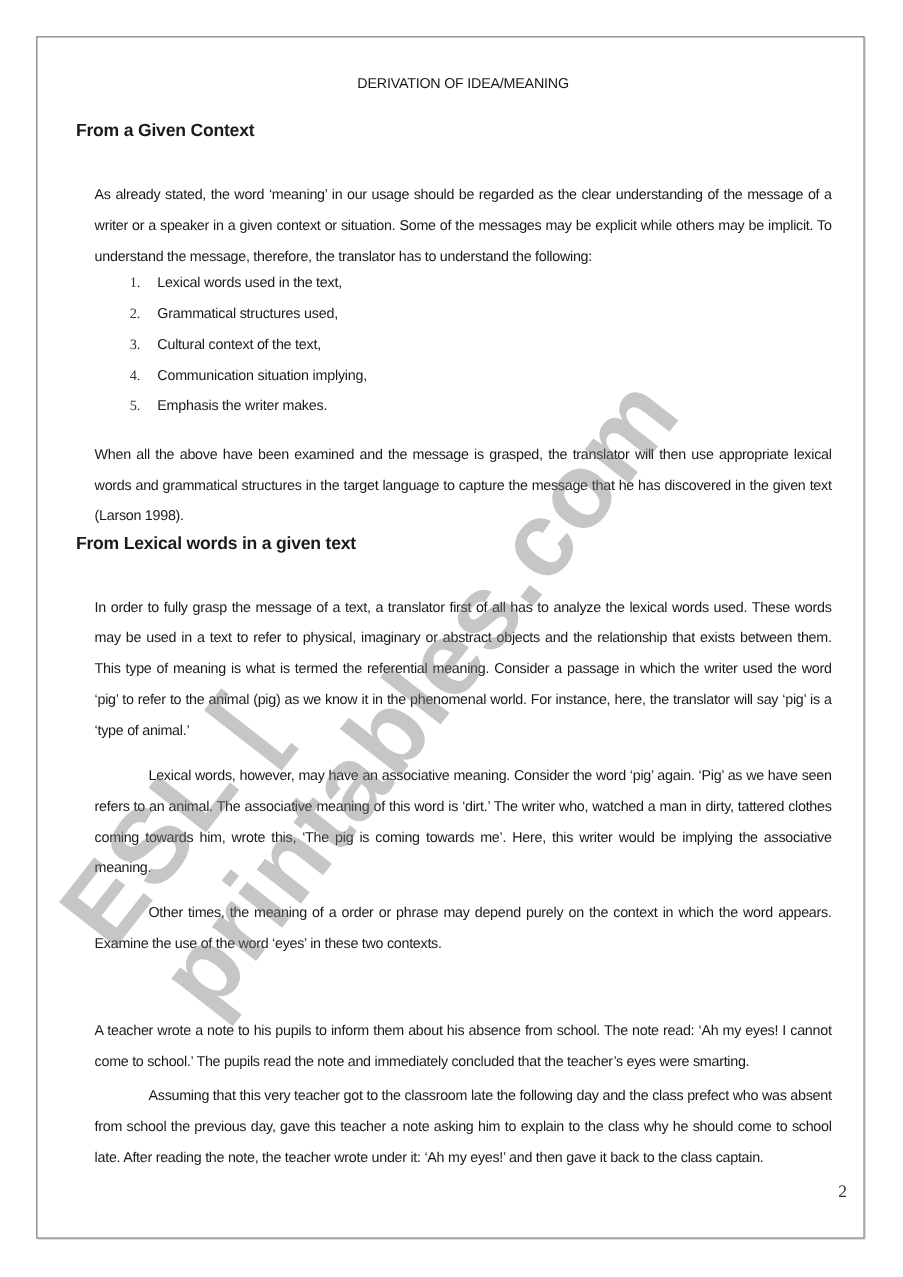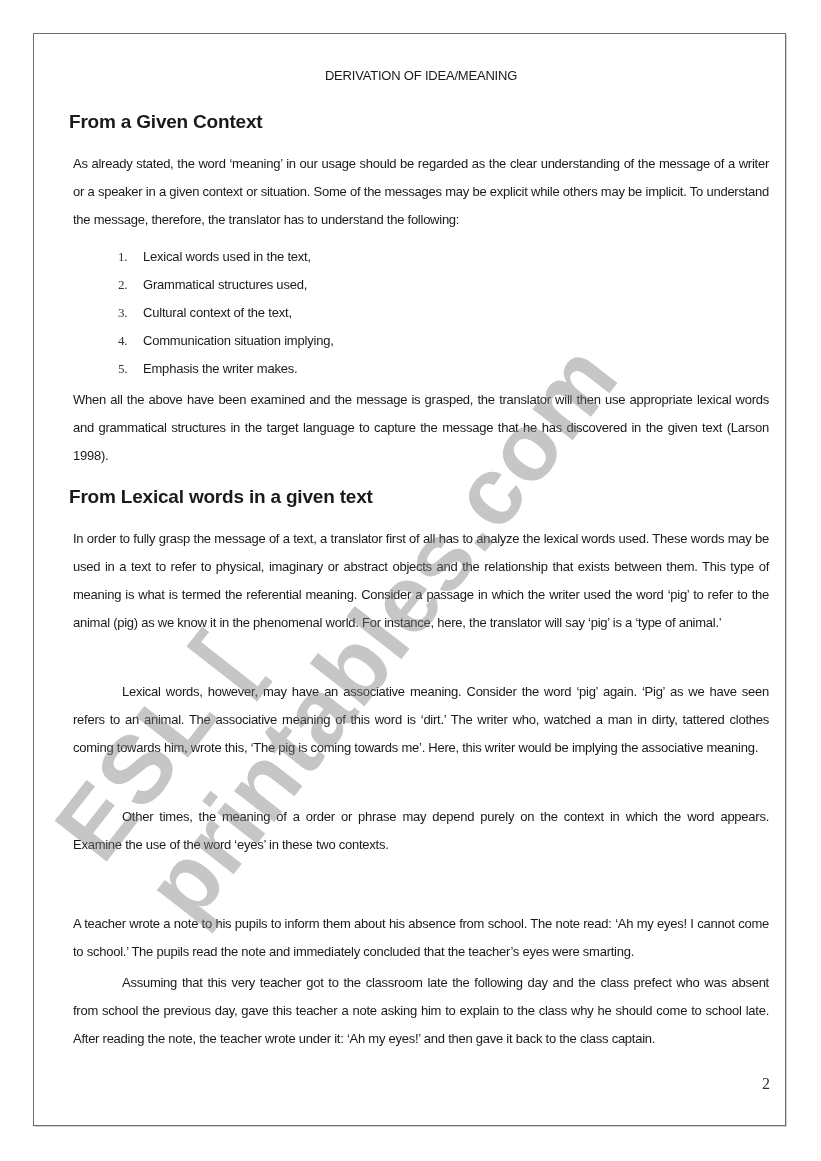--- a/index.html
+++ b/index.html
@@ -9,22 +9,22 @@
       border: 1px solid #6e6e6e; box-sizing: border-box;
       box-shadow: 1px 1px 0 #cfcfcf;
     }
     .content {
       position: absolute; left: 69px; top: 0; width: 704px;
       font-family: "Liberation Sans Narrow", "Liberation Sans", sans-serif;
       font-size: 13px; color: #1a1a1a;
     }
     .line-block { position: absolute; left: 0; width: 704px; }
     .title { position: absolute; top: 68px; left: 0; width: 704px; text-align: center; font-size: 13px; letter-spacing: -0.2px; }
-    .heading { font-weight: bold; font-size: 19px; letter-spacing: -0.2px; }
-    p.para { margin: 4px; text-align: justify; line-height: 28px; letter-spacing: -0.25px; }
+    .heading { font-weight: bold; font-size: 16px; letter-spacing: -0.2px; }
+    p.para { margin: 17px; text-align: justify; line-height: 28px; letter-spacing: -0.25px; }
     p.indent { text-indent: 49px; }
     ol.criteria { margin: 0; padding: 0; list-style: none; }
     ol.criteria li { height: 28px; line-height: 28px; position: relative; padding-left: 74px; letter-spacing: -0.2px; }
     ol.criteria li .num { position: absolute; left: 49px; font-family: "Liberation Serif", serif; font-size: 13px; color: #333; }
     .page-number { position: absolute; left: 762px; top: 1075px; font-family: "Liberation Serif", serif; font-size: 16px; color: #333; }
     .watermark {
       position: absolute; pointer-events: none; color: rgba(120,120,120,0.42);
       font-family: "Liberation Sans", sans-serif; font-weight: bold; white-space: nowrap;
       transform-origin: left bottom;
     }

